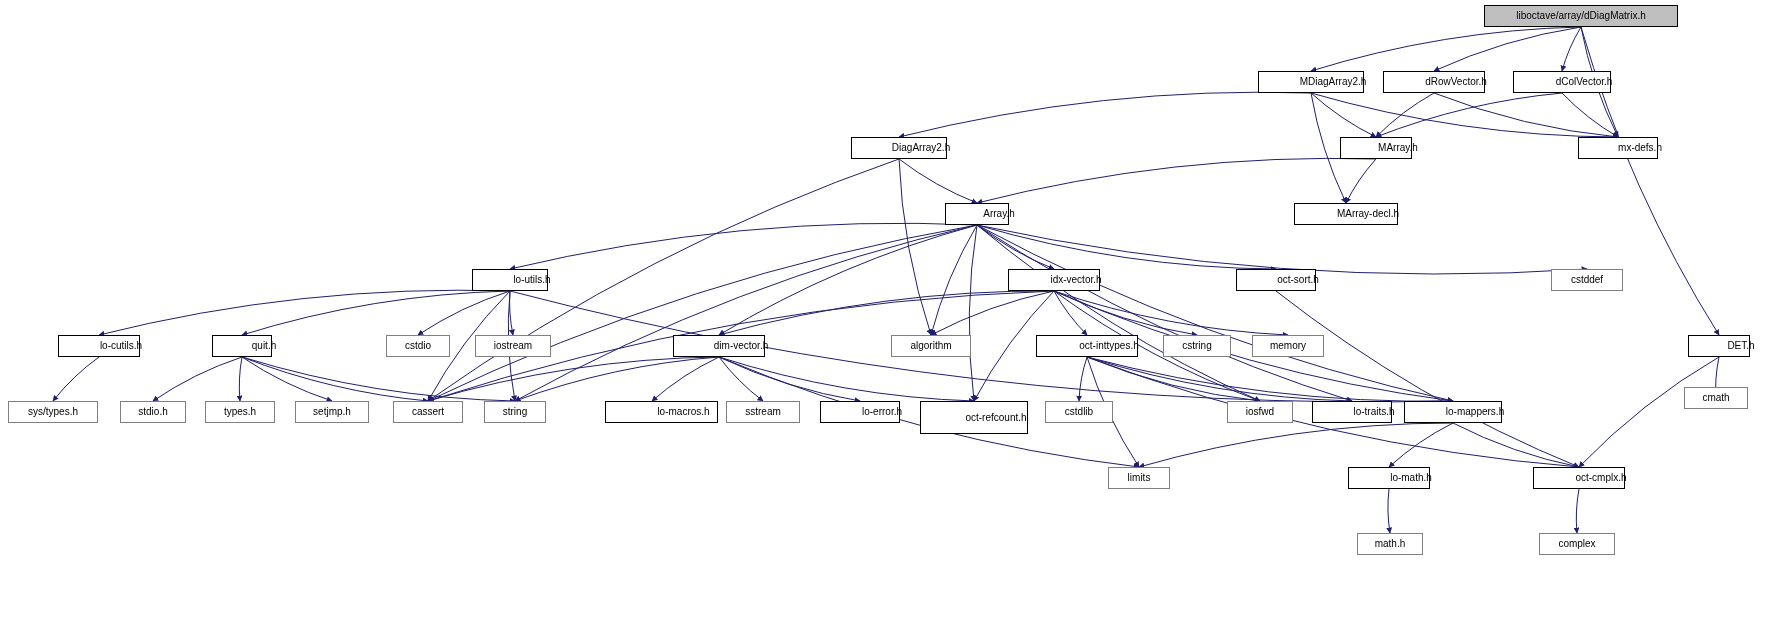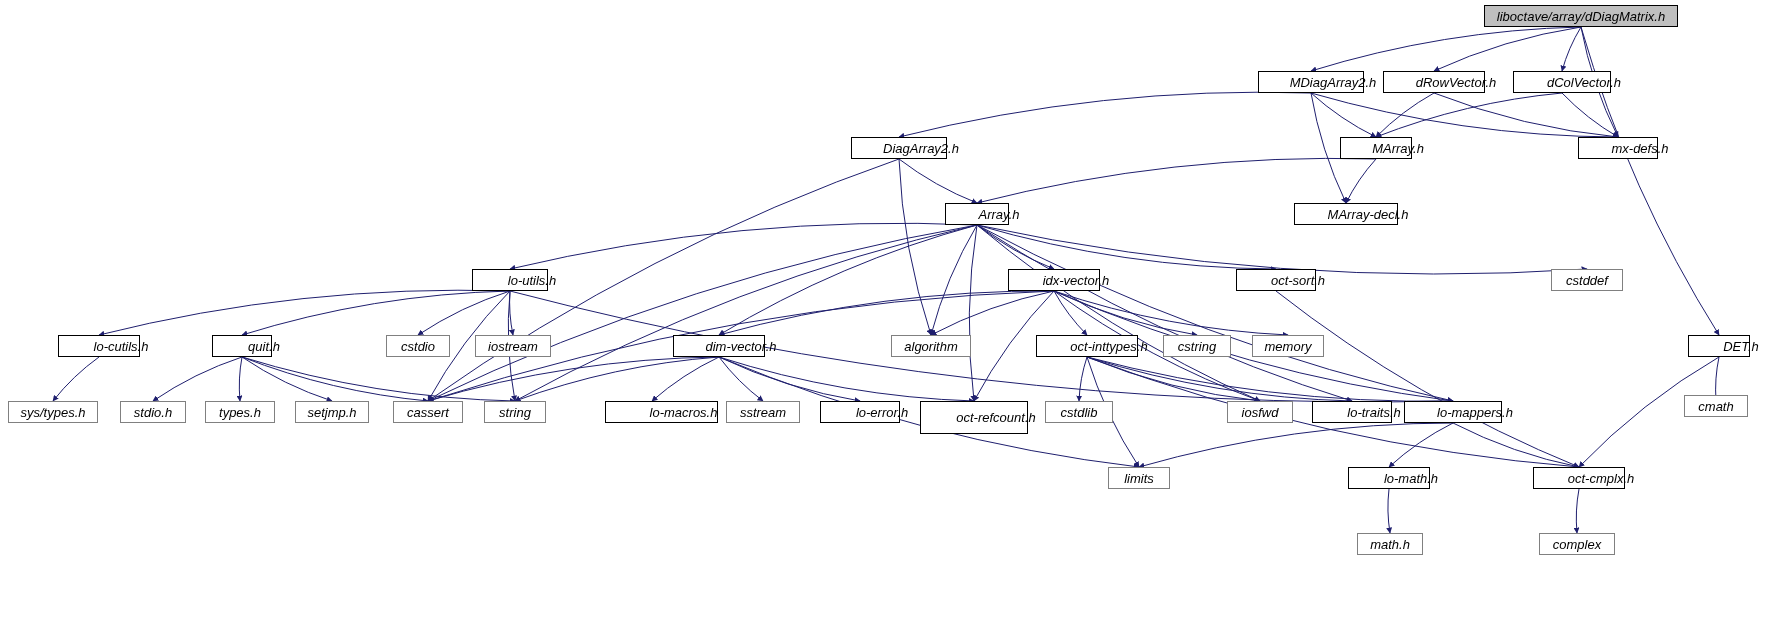--- a/index.html
+++ b/index.html
@@ -24,28 +24,27 @@
     width: 1775px;
     height: 635px;
     pointer-events: none;
   }
   .node {
     position: absolute;
     box-sizing: border-box;
     border: 1px solid #808080;
     background: #ffffff;
     color: #000000;
-    font-size: 13px;
+    font-size: 10px;
     line-height: 1;
     display: flex;
     align-items: center;
     justify-content: center;
     white-space: nowrap;
     height: 22px;
-    font-style: italic;
   }
   .node.solid {
     border-color: #000000;
     padding-left: 44px;
   }
   .node.root {
     border-color: #000000;
     background: #bfbfbf;
   }
 </style>
@@ -163,19 +162,19 @@
     <div class="node " style="left: 393px; top: 401px; width: 70px; height: 22px;">cassert</div>
     <div class="node " style="left: 484px; top: 401px; width: 62px; height: 22px; text-align: center;">string</div>
     <div class="node solid" style="left: 605px; top: 401px; width: 113px; height: 22px;">lo-macros.h</div>
     <div class="node " style="left: 726px; top: 401px; width: 74px; height: 22px;">sstream</div>
     <div class="node solid" style="left: 820px; top: 401px; width: 80px; height: 22px;">lo-error.h</div>
     <div class="node solid" style="left: 920px; top: 401px; width: 108px; height: 33px;">oct-refcount.h</div>
     <div class="node " style="left: 1045px; top: 401px; width: 68px; height: 22px;">cstdlib</div>
     <div class="node " style="left: 1227px; top: 401px; width: 66px; height: 22px;">iosfwd</div>
     <div class="node solid" style="left: 1312px; top: 401px; width: 80px; height: 22px;">lo-traits.h</div>
     <div class="node solid" style="left: 1404px; top: 401px; width: 98px; height: 22px;">lo-mappers.h</div>
-    <div class="node " style="left: 1684px; top: 395px; width: 64px; height: 22px;">cmath</div>
+    <div class="node " style="left: 1684px; top: 387px; width: 64px; height: 22px;">cmath</div>
     <div class="node " style="left: 1108px; top: 467px; width: 62px; height: 22px;">limits</div>
     <div class="node solid" style="left: 1348px; top: 467px; width: 82px; height: 22px;">lo-math.h</div>
     <div class="node solid" style="left: 1533px; top: 467px; width: 92px; height: 22px;">oct-cmplx.h</div>
     <div class="node " style="left: 1357px; top: 533px; width: 66px; height: 22px;">math.h</div>
     <div class="node " style="left: 1539px; top: 533px; width: 76px; height: 22px;">complex</div>
   </div>
 
 </body></html>

